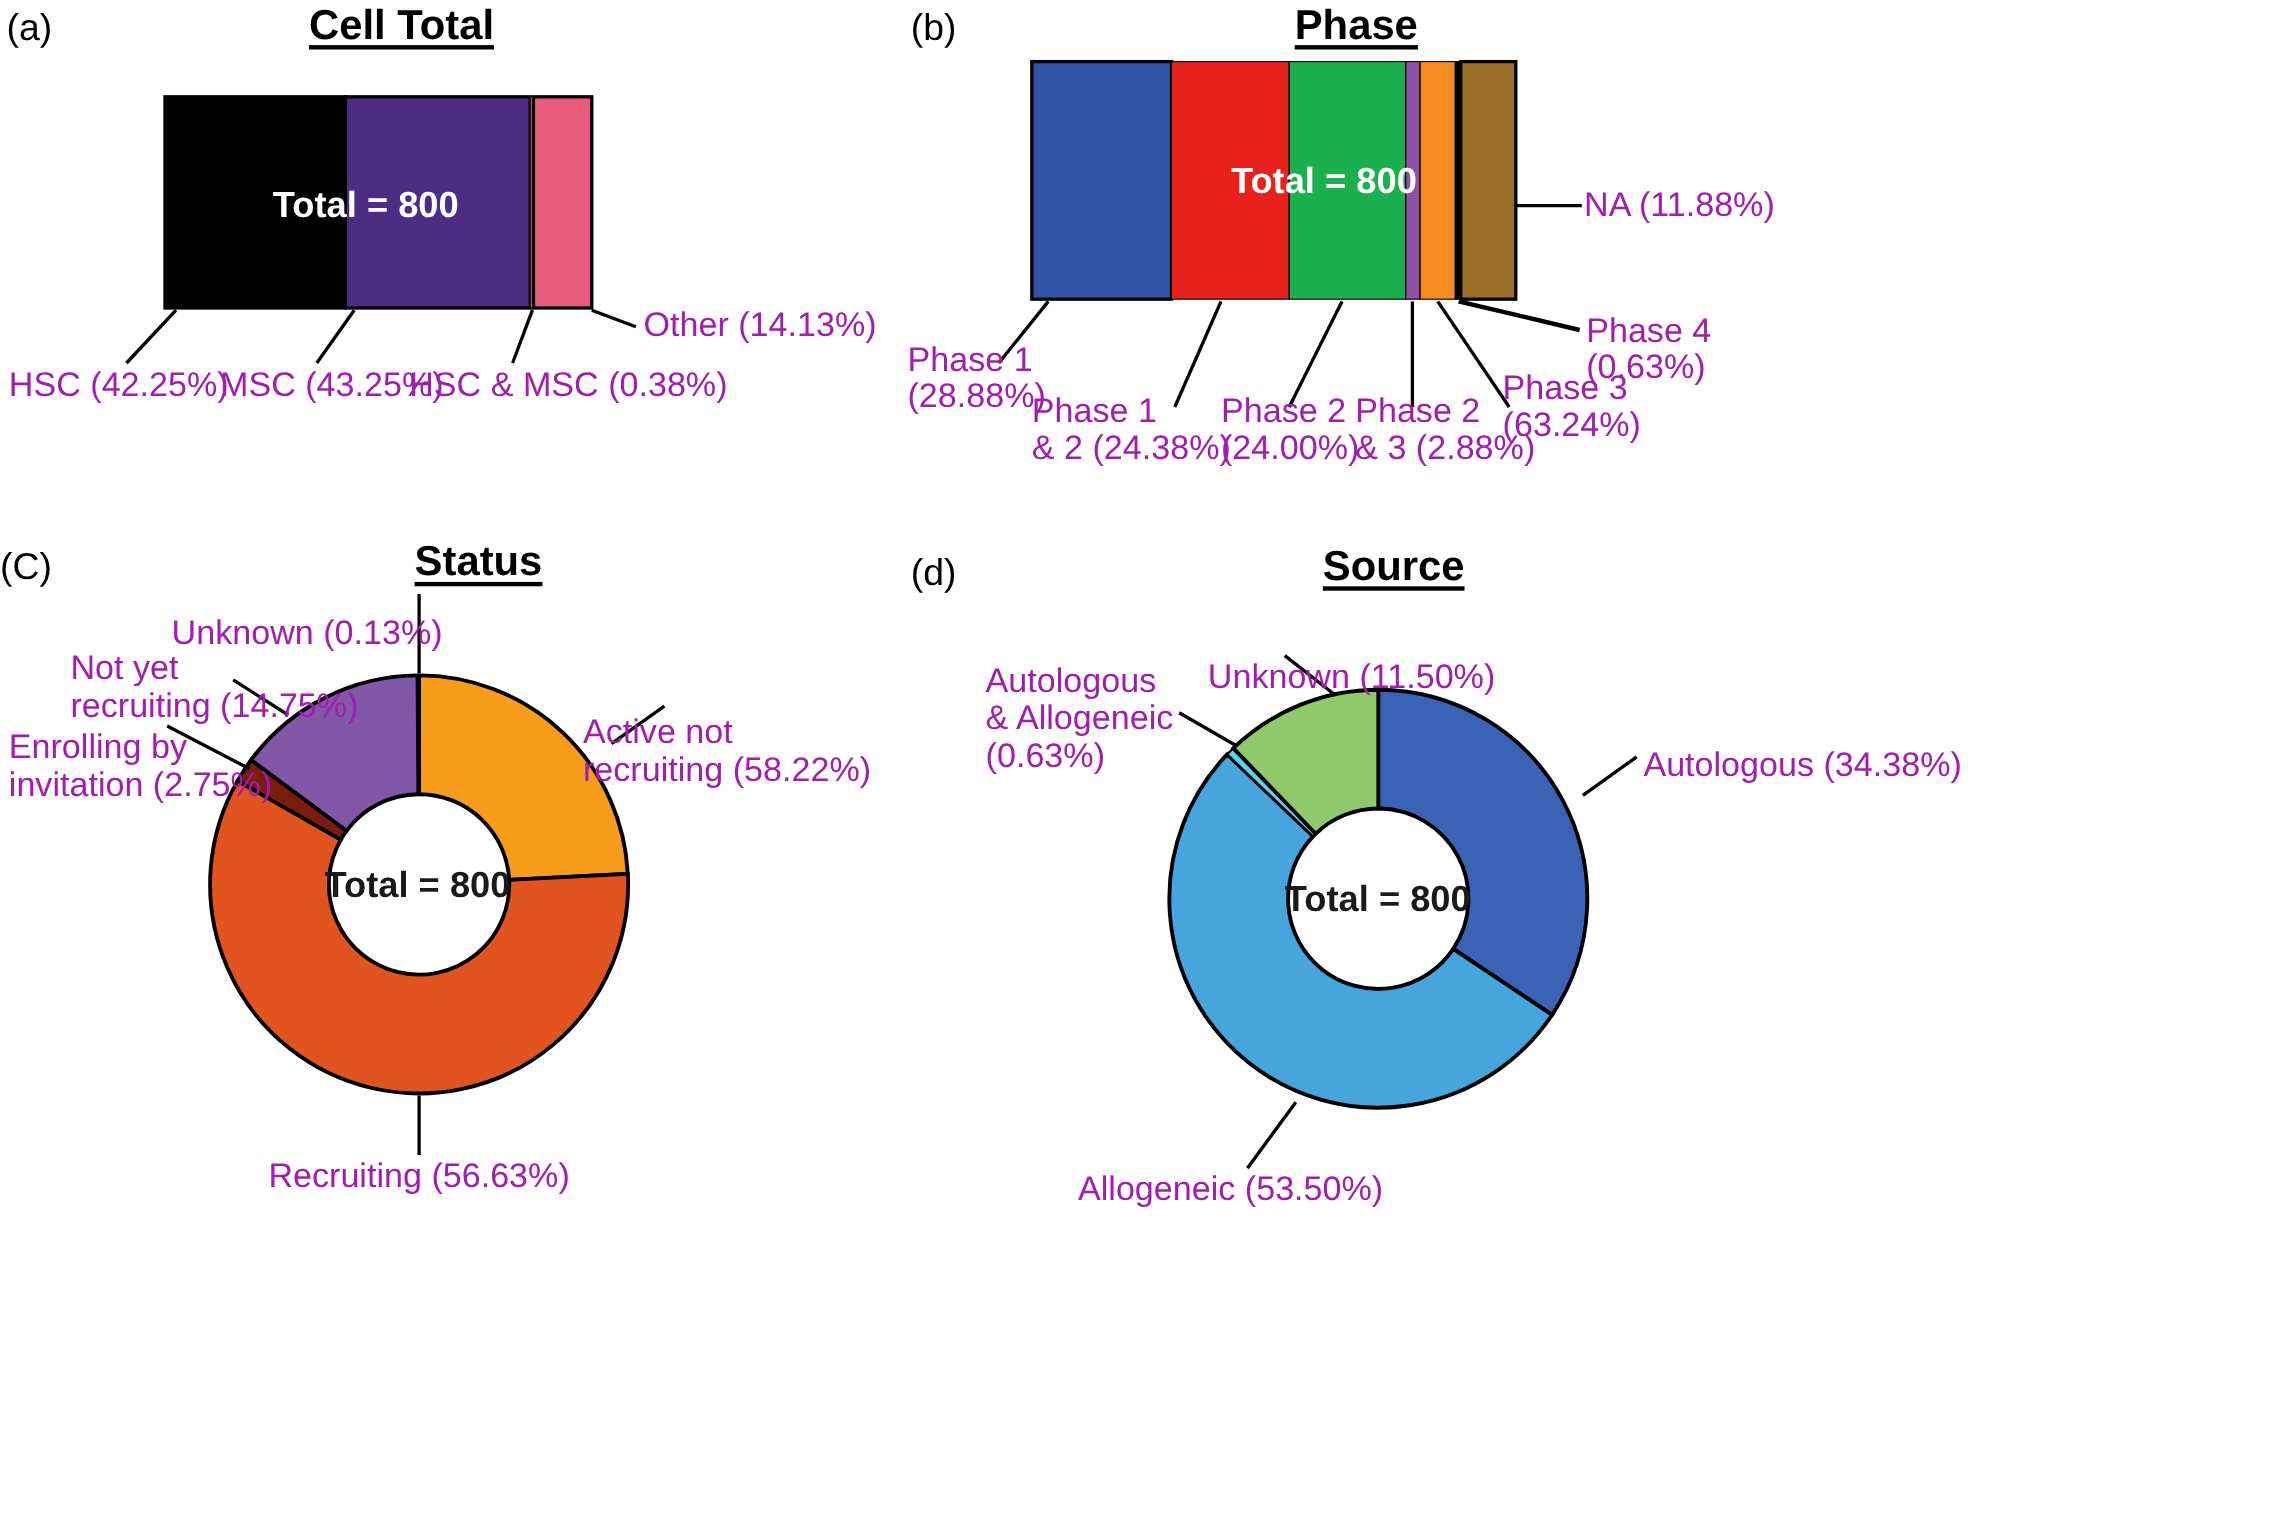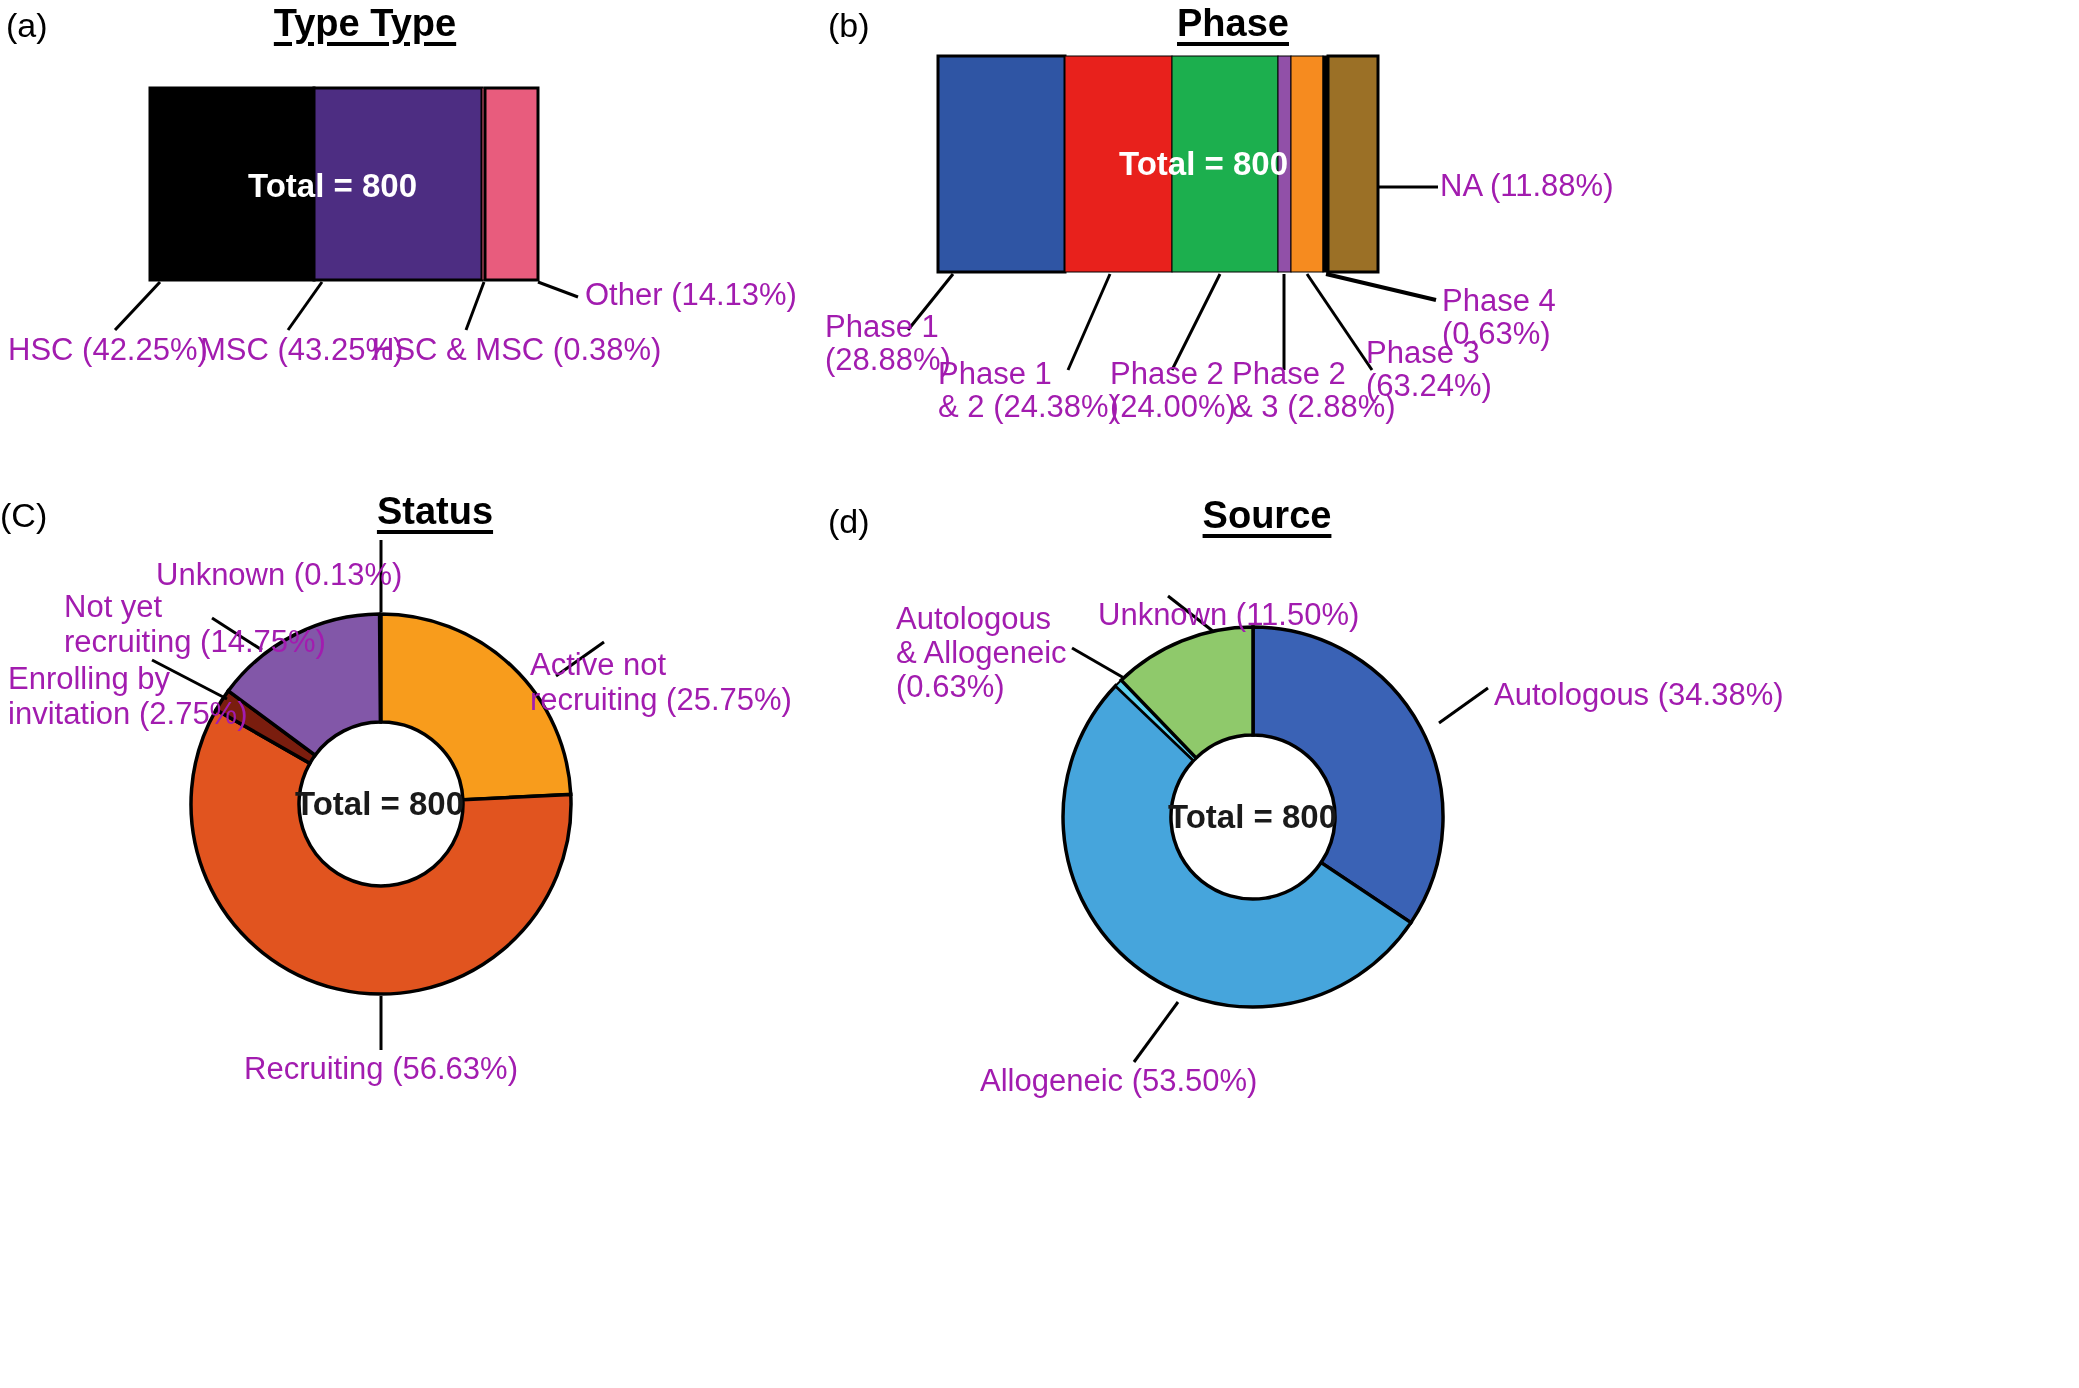--- a/index.html
+++ b/index.html
@@ -51,21 +51,21 @@
     white-space: nowrap;
   }
   .total-white { color: #ffffff; }
   .total-dark { color: #1a1a1a; }
 </style>
 </head>
 <body>
 
 <div class="panel">
   <div class="panel-letter" style="left:6px; top:6px;">(a)</div>
-  <div class="panel-title" style="left:200px; top:2px; width:330px;">Type Type</div>
+  <div class="panel-title" style="left:200px; top:2px; width:330px;">Cell Total</div>
 
   <svg width="820" height="400" style="left:0; top:0;">
 
     <rect x="150" y="88" width="164" height="192" fill="#000000" stroke="#000000" stroke-width="3"></rect>
     <rect x="314" y="88" width="168" height="192" fill="#4D2D82" stroke="#000000" stroke-width="3"></rect>
     <rect x="482" y="88" width="3" height="192" fill="#E85C7D" stroke="#000000" stroke-width="1"></rect>
     <rect x="485" y="88" width="53" height="192" fill="#E85C7D" stroke="#000000" stroke-width="3"></rect>
 
     <line x1="160" y1="282" x2="115" y2="330" stroke="#000" stroke-width="3"></line>
     <line x1="322" y1="282" x2="288" y2="330" stroke="#000" stroke-width="3"></line>
@@ -156,21 +156,21 @@
 
   <div class="lbl" style="left:156px; top:78px;">Unknown (0.13%)</div>
 
   <div class="lbl" style="left:64px; top:110px;">Not yet</div>
   <div class="lbl" style="left:64px; top:145px;">recruiting (14.75%)</div>
 
   <div class="lbl" style="left:8px; top:182px;">Enrolling by</div>
   <div class="lbl" style="left:8px; top:217px;">invitation (2.75%)</div>
 
   <div class="lbl" style="left:530px; top:168px;">Active not</div>
-  <div class="lbl" style="left:530px; top:203px;">recruiting (25.75%)</div>
+  <div class="lbl" style="left:530px; top:203px;">recruiting (58.22%)</div>
 
   <div class="lbl" style="left:228px; top:572px;margin-left:16px;">Recruiting (56.63%)</div>
 </div>
 
 <div class="panel" style="left:800px; top:480px;">
   <div class="panel-letter" style="left:28px; top:22px;">(d)</div>
   <div class="panel-title" style="left:322px; top:14px; width:290px;">Source</div>
 
   <svg width="1279" height="908" style="left:0; top:0;">
     <g transform="translate(453,337)">

